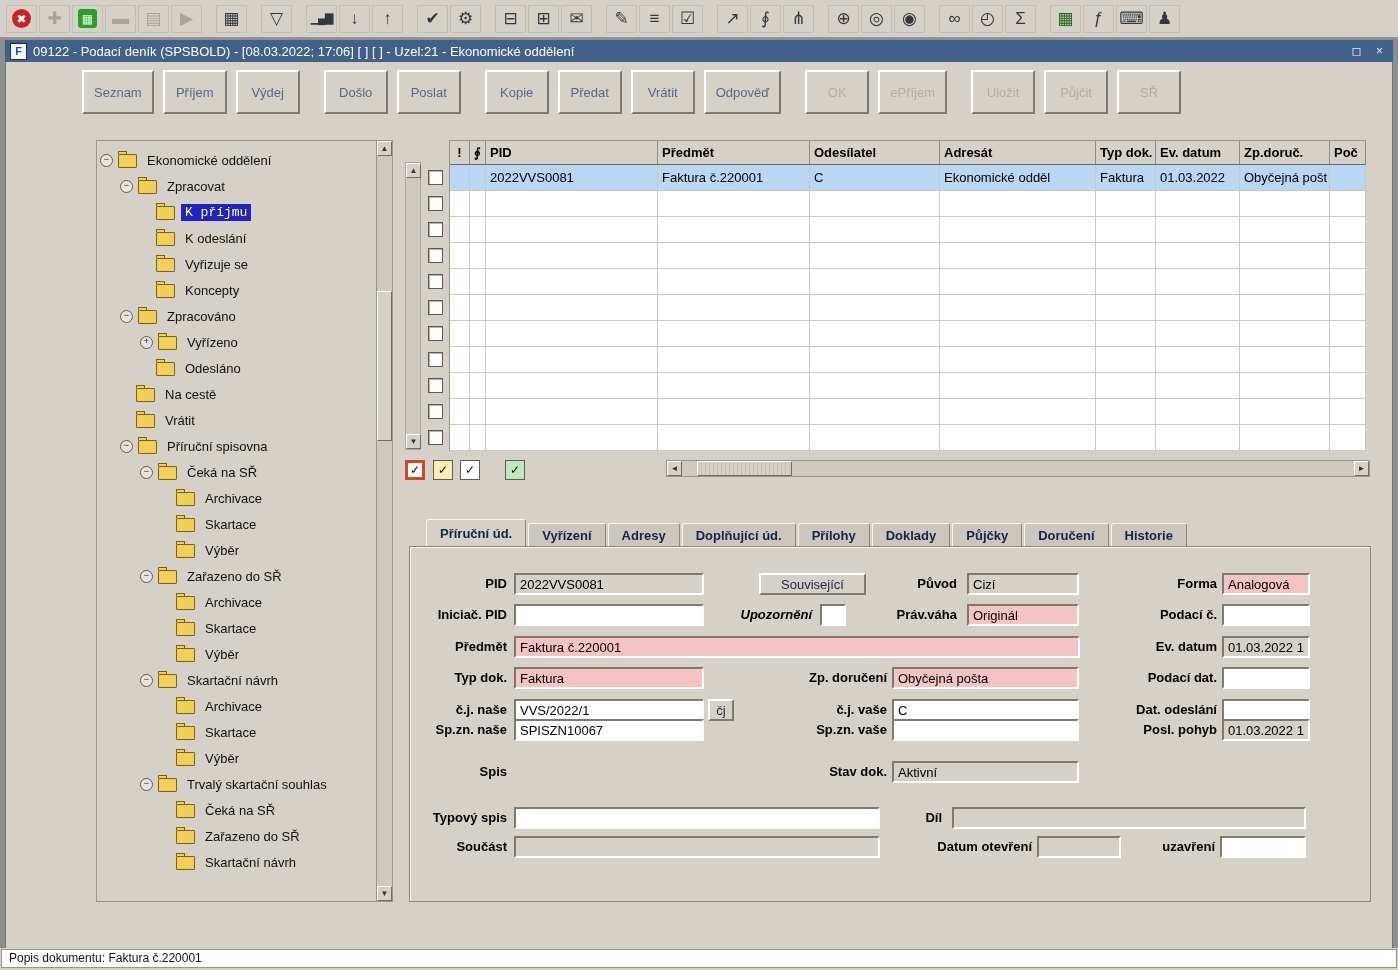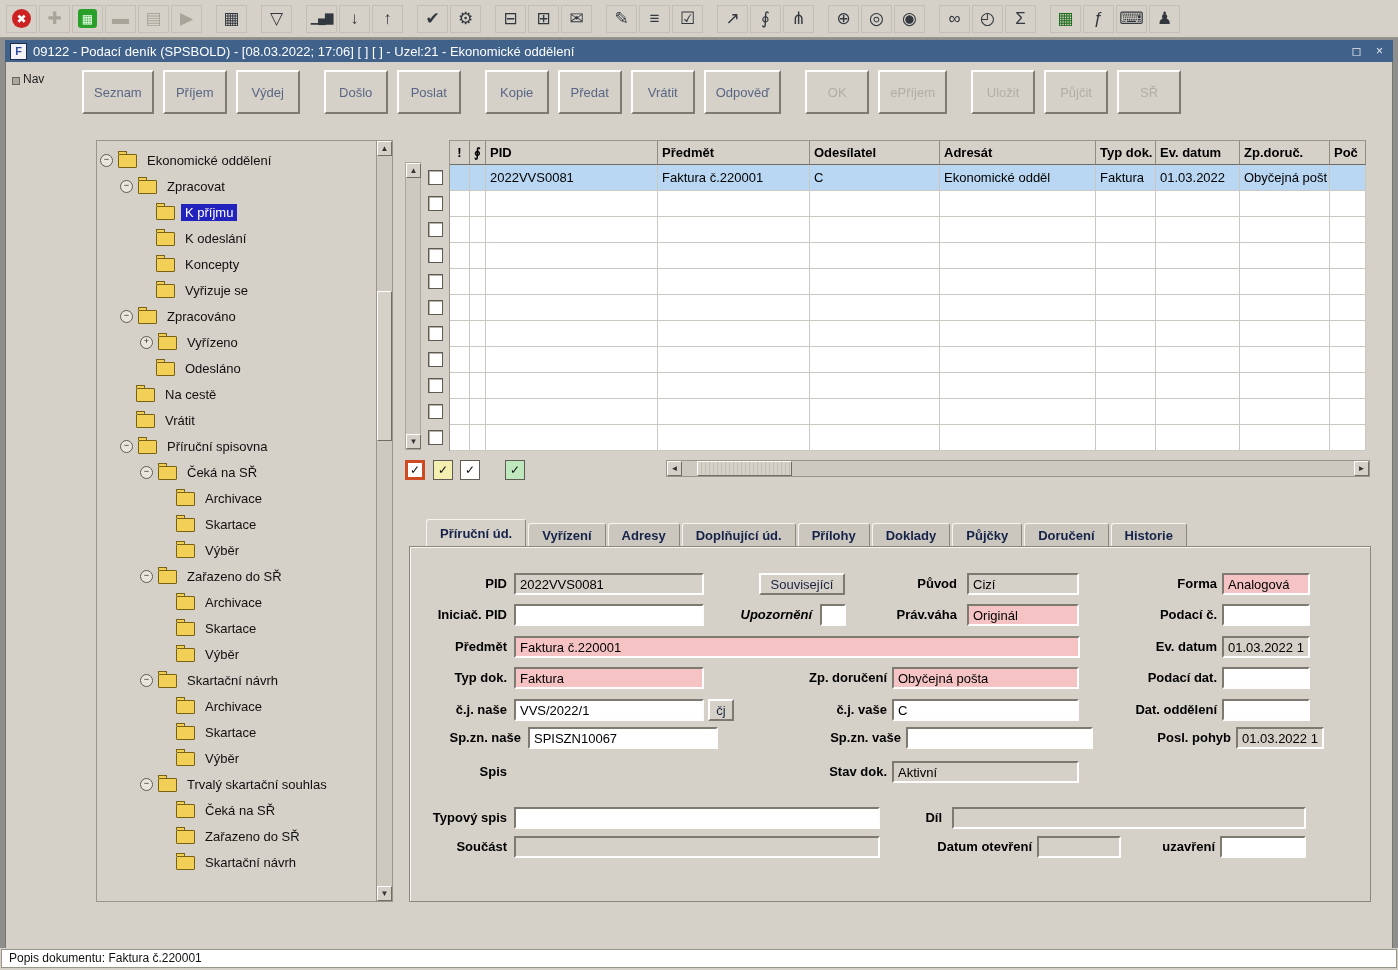--- a/index.html
+++ b/index.html
@@ -37,21 +37,21 @@
   
   #tree-panel{position:absolute;left:90px;top:78px;width:297px;height:762px;background:#d5d1c8;border:1px solid #99958b;box-sizing:border-box;}
   #tree-items{position:absolute;left:3px;top:6px;right:17px;bottom:2px;overflow:hidden;}
   .tree-row{height:26px;display:flex;align-items:center;font-size:13px;color:#101010;white-space:nowrap;}
   .t-ind{flex:none;height:1px;}
   .t-handle{flex:none;width:11px;height:11px;border:1px solid #5f5b52;border-radius:50%;background:#e9e5dc;margin-right:5px;font-size:9px;line-height:9px;text-align:center;color:#222;}
   .t-spacer{flex:none;width:16px;}
   .folder{flex:none;width:17px;height:12px;background:#f2cf57;border:1px solid #7a6214;border-radius:1px;position:relative;margin-right:6px;margin-top:2px;}
   .folder:before{content:"";position:absolute;left:-1px;top:-4px;width:7px;height:2px;background:#f2cf57;border:1px solid #7a6214;border-bottom:none;}
   .t-label{padding:1px 4px;}
-  .t-label.sel{background:#2222bd;color:#fff;}
+  .t-label.sel{background:#2222bd;color:#fff;font-family:Liberation Mono, monospace;}
   #tree-scroll{position:absolute;right:0;top:0;width:16px;height:100%;background:#cdc9c0;border-left:1px solid #99958b;box-sizing:border-box;}
   .sb-btn{position:absolute;left:0;width:15px;height:15px;background:#d5d1c8;border:1px solid;border-color:#fdfdfd #716d64 #716d64 #fdfdfd;box-sizing:border-box;font-size:8px;line-height:12px;text-align:center;color:#333;padding:0;}
   .sb-up{top:0;}
   .sb-down{bottom:0;}
   .sb-thumb{position:absolute;left:0;width:15px;background:#d5d1c8;border:1px solid;border-color:#fdfdfd #716d64 #716d64 #fdfdfd;box-sizing:border-box;}
   #tree-thumb{top:150px;height:150px;}
 
   
   #grid-vscroll{position:absolute;left:399px;top:100px;width:16px;height:288px;background:#cdc9c0;border:1px solid #aaa69c;box-sizing:border-box;}
   #grid-cbcol{position:absolute;left:416px;top:78px;width:26px;}
@@ -97,27 +97,27 @@
 
   
   #form-panel{position:absolute;left:403px;top:484px;width:962px;height:356px;background:#d5d1c8;border:1px solid #8b877e;box-shadow:inset 1px 1px 0 #f6f5f1;box-sizing:border-box;}
   .flabel{position:absolute;height:22px;line-height:22px;font-size:13px;font-weight:bold;color:#000;text-align:right;white-space:nowrap;}
   .fld{position:absolute;height:22px;box-sizing:border-box;border:2px solid;border-color:#7e7a72 #fdfdfd #fdfdfd #7e7a72;font-size:13px;padding:0 4px;font-family:inherit;color:#000;outline:none;}
   .f-white{background:#fff;}
   .f-gray{background:#d5d1c8;}
   .f-pink{background:#f5c3c3;}
   .fbtn{position:absolute;height:22px;background:#d5d1c8;border:2px solid;border-color:#fdfdfd #7e7a72 #7e7a72 #fdfdfd;font-size:13px;color:#1c2440;padding:0 5px;font-family:inherit;}
   .r1{top:26px;}.r2{top:57px;}.r3{top:89px;}.r4{top:120px;}.r5{top:152px;}
-  .r6{top:180px;margin-left:14px;}.r7{top:214px;}.r8{top:260px;}.r9{top:289px;}
+  .r6{top:172px;}.r7{top:214px;}.r8{top:260px;}.r9{top:289px;}
   .lblA{left:2px;width:95px;}
   .fA{left:104px;width:190px;}
   .fPredmet{left:104px;width:566px;}
   .fSpis{left:104px;width:280px;}
   .fTyp{left:104px;width:366px;}
-  .bSouv{left:349px;width:86px;}
+  .bSouv{left:349px;width:107px;}
   .lblU{left:300px;width:102px;font-style:italic;}
   .fUpo{left:410px;width:26px;}
   .lblM{left:440px;width:107px;}
   .fM{left:557px;width:112px;}
   .lblB{left:370px;width:107px;}
   .fB{left:482px;width:187px;}
   .lblR{left:672px;width:135px;}
   .fR{left:812px;width:88px;}
   .bCj{left:298px;width:26px;}
   .lblDil{left:432px;width:100px;}
@@ -237,24 +237,20 @@
 
   <div id="titlebar">
     <span class="tb-app-icon">F</span>
     <span class="title">09122 - Podací deník (SPSBOLD) - [08.03.2022; 17:06]  [ ]  [ ] - Uzel:21 - Ekonomické oddělení</span>
     <button class="tb-win-btn">◻</button>
     <button class="tb-win-btn">×</button>
   </div>
 
   <div id="workspace">
 
-    <div id="nav-strip">
-      <span class="nav-bullet"></span>
-      <span class="nav-label">Nav</span>
-    </div>
 
     <div id="btn-row">
         <button class="act-btn">Seznam</button>
         <button class="act-btn">Příjem</button>
         <button class="act-btn">Výdej</button>
         <button class="act-btn gap">Došlo</button>
         <button class="act-btn">Poslat</button>
         <button class="act-btn gap">Kopie</button>
         <button class="act-btn">Předat</button>
         <button class="act-btn">Vrátit</button>
@@ -289,27 +285,27 @@
           <div class="tree-row">
             <span class="t-ind" style="width: 40px;"></span>
             <span class="t-spacer"></span>
             <span class="folder"></span>
             <span class="t-label">K odeslání</span>
           </div>
           <div class="tree-row">
             <span class="t-ind" style="width: 40px;"></span>
             <span class="t-spacer"></span>
             <span class="folder"></span>
+            <span class="t-label">Vyřizuje se</span>
+          </div>
+          <div class="tree-row">
+            <span class="t-ind" style="width: 40px;"></span>
+            <span class="t-spacer"></span>
+            <span class="folder"></span>
             <span class="t-label">Koncepty</span>
-          </div>
-          <div class="tree-row">
-            <span class="t-ind" style="width: 40px;"></span>
-            <span class="t-spacer"></span>
-            <span class="folder"></span>
-            <span class="t-label">Vyřizuje se</span>
           </div>
           <div class="tree-row">
             <span class="t-ind" style="width: 20px;"></span>
             <span class="t-handle">−</span>
             <span class="folder"></span>
             <span class="t-label">Zpracováno</span>
           </div>
           <div class="tree-row">
             <span class="t-ind" style="width: 40px;"></span>
             <span class="t-handle">+</span>
@@ -687,21 +683,21 @@
       <span class="flabel r4 lblB">Zp. doručení</span>
       <input class="fld r4 fB f-pink" value="Obyčejná pošta" style="">
       <span class="flabel r4 lblR">Podací dat.</span>
       <input class="fld r4 fR f-white" value="" style="">
 
       <span class="flabel r5 lblA">č.j. naše</span>
       <input class="fld r5 fA f-white" value="VVS/2022/1" style="">
       <button class="fbtn r5 bCj">čj</button>
       <span class="flabel r5 lblB">č.j. vaše</span>
       <input class="fld r5 fB f-white" value="C" style="">
-      <span class="flabel r5 lblR">Dat. oddělení</span>
+      <span class="flabel r5 lblR">Dat. odeslání</span>
       <input class="fld r5 fR f-white" value="" style="">
 
       <span class="flabel r6 lblA">Sp.zn. naše</span>
       <input class="fld r6 fA f-white" value="SPISZN10067" style="">
       <span class="flabel r6 lblB">Sp.zn. vaše</span>
       <input class="fld r6 fB f-white" value="" style="">
       <span class="flabel r6 lblR">Posl. pohyb</span>
       <input class="fld r6 fR f-gray" readonly="" value="01.03.2022 1" style="">
 
       <span class="flabel r7 lblA">Spis</span>

